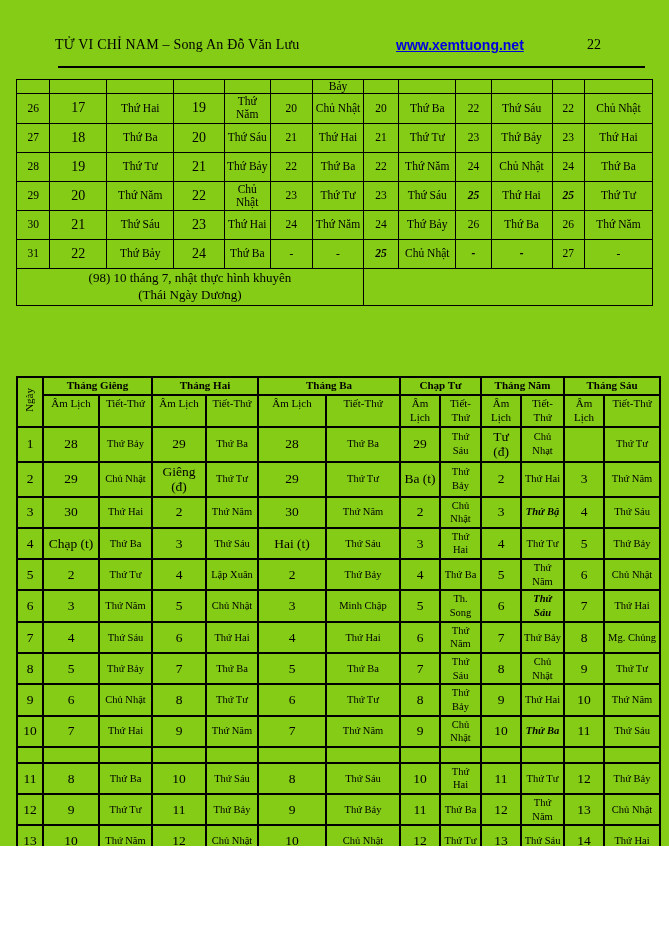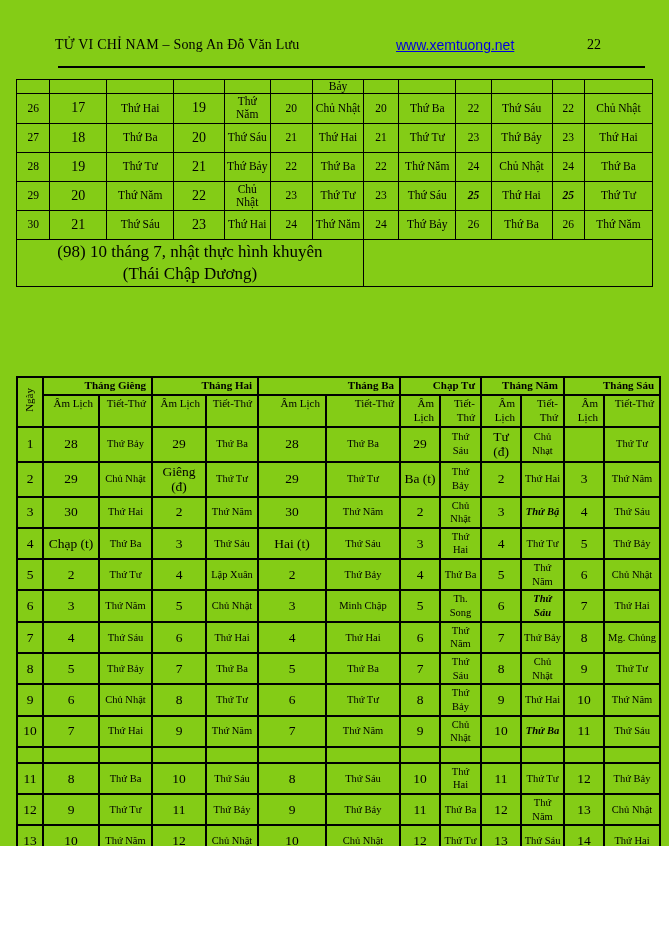--- a/index.html
+++ b/index.html
@@ -7,42 +7,42 @@
   body {
     width: 669px; height: 947px;
     font-family: "Liberation Serif", serif;
     color: #000;
   }
   .page { position: relative; width: 669px; height: 846px; background: #84cc16; overflow: hidden; }
 
   
   .doc-title { position: absolute; left: 55px; top: 37px; font-size: 14px; letter-spacing: .2px; white-space: nowrap; }
   .site-url  { position: absolute; left: 396px; top: 37px; font-family: "Liberation Sans", sans-serif;
-               font-weight: normal; font-size: 14px; color: #0000e0; text-decoration: underline; white-space: nowrap; }
+               font-weight: bold; font-size: 14px; color: #0000e0; text-decoration: underline; white-space: nowrap; }
   .page-num  { position: absolute; left: 587px; top: 37px; font-size: 14px; }
   .header-rule { position: absolute; left: 58px; top: 66px; width: 587px; height: 0; border-top: 2px solid #000; }
 
   
   .year-heading { position: absolute; left: 92px; top: 329px; font-size: 17px; font-weight: bold; letter-spacing: .3px; }
 
   table { border-collapse: collapse; table-layout: fixed; }
 
   
   .t1 { position: absolute; left: 16px; top: 79px; width: 637px; }
   .t1 td { border: 1.5px solid #000; height: 29px; font-size: 11.5px; text-align: center;
            vertical-align: middle; line-height: 1.15; padding: 1px 2px; overflow: hidden; }
   .t1 td.lg { font-size: 14px; }
   .t1 td.b  { font-weight: bold; font-style: italic; }
   .t1 tr.short-row td { height: 14px; padding: 0 2px; }
-  .t1 .note-cell { height: 32px; font-size: 17px; line-height: 1.3; text-align: center; vertical-align: middle; margin-left: 44px; }
+  .t1 .note-cell { height: 32px; font-size: 13px; line-height: 1.3; text-align: center; vertical-align: middle; margin-left: 44px; }
 
   
   .t2 { position: absolute; left: 16px; top: 376px; width: 643px; }
   .t2 th, .t2 td { border: 2px solid #000; overflow: hidden; }
-  .t2 thead th { font-size: 11px; text-align: right; padding: 1px 5px; vertical-align: top; line-height: 1.25; font-weight: normal; }
+  .t2 thead th { font-size: 11px; text-align: center; padding: 1px 5px; vertical-align: top; line-height: 1.25; font-weight: normal; }
   .t2 thead th.group-h { font-weight: bold; height: 18px; }
   .t2 thead th.sub-h   { height: 31px; }
   .t2 thead th.day-th  { vertical-align: middle; text-align: center; padding: 0; }
   .day-th span { display: inline-block; writing-mode: vertical-rl; transform: rotate(180deg); font-size: 11px; }
   .t2 td { height: 31px; font-size: 10.5px; text-align: center; vertical-align: middle; line-height: 1.3; padding: 1px 2px; }
   .t2 td.lg { font-size: 13.5px; line-height: 1.15; }
   .t2 td.b  { font-weight: bold; font-style: italic; }
   .t2 tr.short-row td { height: 16px; }
 </style>
 </head>
@@ -155,26 +155,41 @@
           <td>Thứ Hai</td>
           <td>24</td>
           <td>Thứ Năm</td>
           <td>24</td>
           <td>Thứ Bảy</td>
           <td>26</td>
           <td>Thứ Ba</td>
           <td>26</td>
           <td>Thứ Năm</td>
         </tr>
+        <tr>
+          <td>31</td>
+          <td class="lg">22</td>
+          <td>Thứ Bảy</td>
+          <td class="lg">24</td>
+          <td>Thứ Ba</td>
+          <td>-</td>
+          <td>-</td>
+          <td class="b">25</td>
+          <td>Chủ Nhật</td>
+          <td class="b">-</td>
+          <td class="b">-</td>
+          <td>27</td>
+          <td>-</td>
+        </tr>
       </tbody>
     <tbody>
       <tr>
         <td class="note-cell" colspan="7">
           <div>(98)  10 tháng 7, nhật thực  hình khuyên</div>
-          <div>(Thái Chập Dương)</div>
+          <div>(Thái Ngày Dương)</div>
         </td>
         <td class="note-cell" colspan="6"></td>
       </tr>
     </tbody>
   </table>
 
 
   <table class="t2">
     <colgroup>
       <col style="width:26px">

